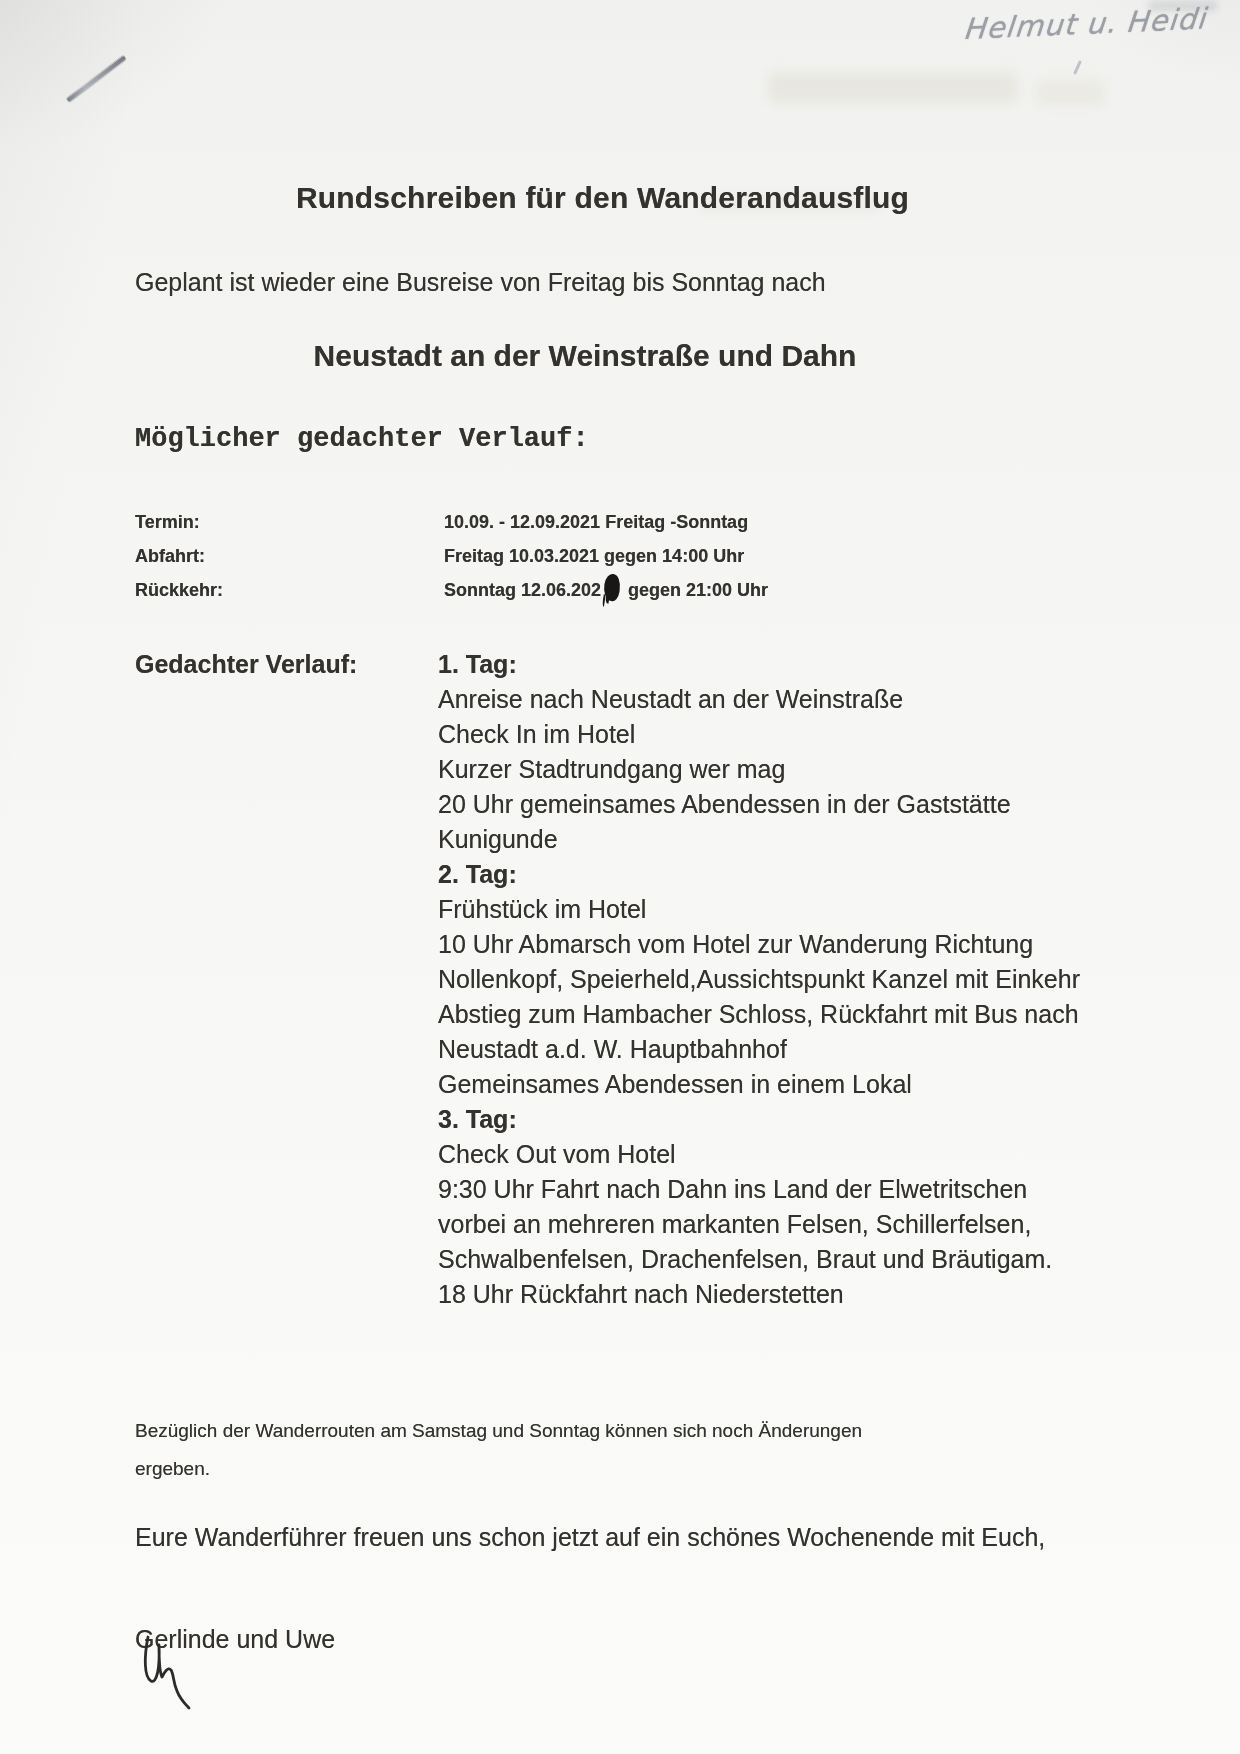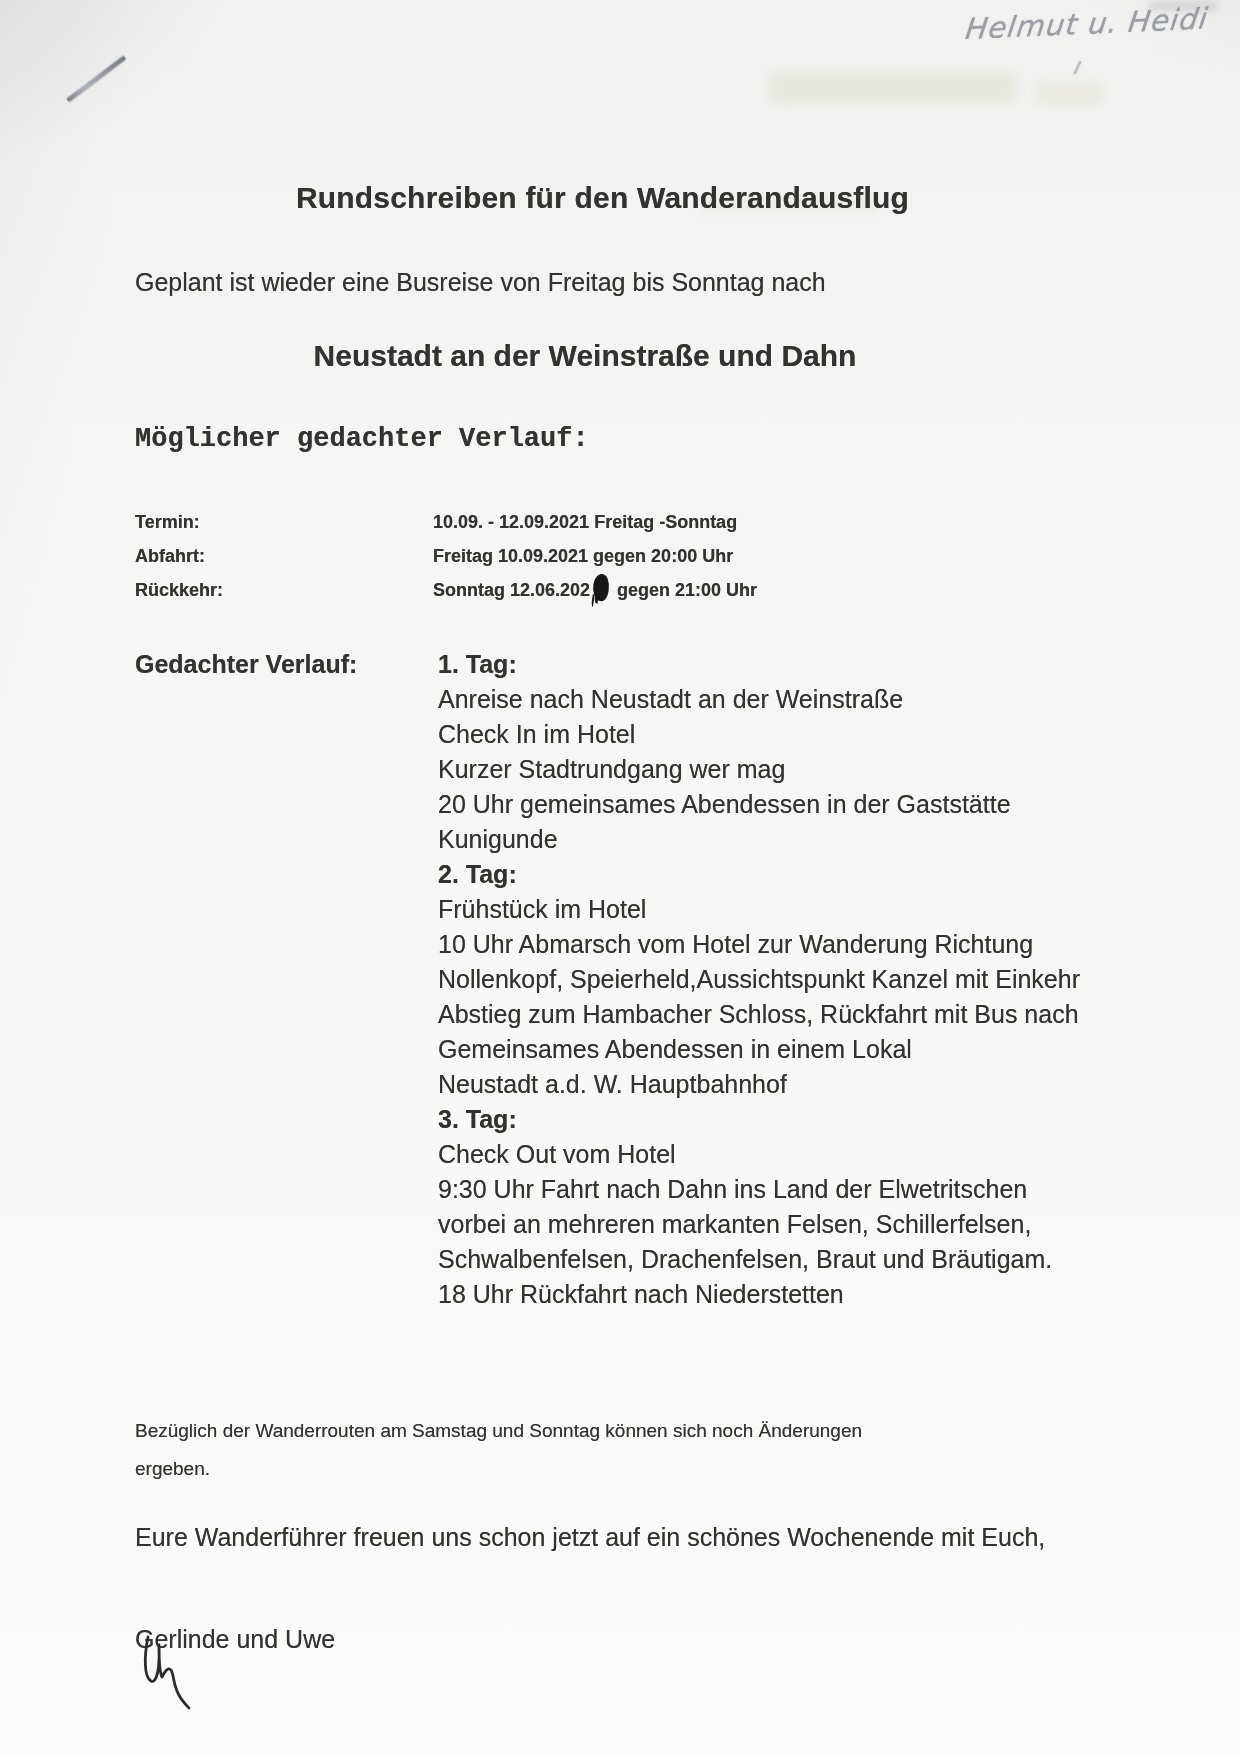--- a/index.html
+++ b/index.html
@@ -15,21 +15,21 @@
   .abs{position:absolute;}
   .ink{color:#34322e; text-shadow:0 0 0.6px rgba(52,50,46,0.65);margin-top:34px;}
   .b{font-weight:bold;}
   
   .title{left:135px;top:149px;width:935px;text-align:center;font-size:30px;line-height:1;letter-spacing:0.2px;}
   .intro{left:135px;top:236px;font-size:25px;line-height:1;}
   .destination{left:135px;top:307px;width:900px;text-align:center;font-size:30px;line-height:1;}
   .heading{left:135px;top:392px;font-size:27px;line-height:1;font-family:Liberation Mono, monospace;}
   .details{left:135px;top:471px;width:1000px;font-size:18px;line-height:34px;}
   .details .row{position:relative;height:34px;white-space:nowrap;}
-  .details .val{position:absolute;left:298px;top:0;white-space:nowrap;}
+  .details .val{position:absolute;left:309px;top:0;white-space:nowrap;}
   .itin-label{left:135px;top:613px;font-size:25px;line-height:35px;}
   .itinerary{left:438px;top:613px;width:720px;font-size:25px;line-height:35px;}
   .itinerary .line{white-space:nowrap;}
   .closing{left:135px;top:1378px;width:1010px;font-size:19px;line-height:38px;}
   .farewell{left:135px;top:1484px;width:1050px;font-size:25px;line-height:38px;}
   .names{left:135px;top:1593px;font-size:25px;line-height:1;}
   
   .hand-note{
     left:968px;top:12px;font-size:29px;color:#94969e;opacity:0.9;
     font-family:"DejaVu Sans",sans-serif;font-style:italic;letter-spacing:1px;
@@ -84,21 +84,21 @@
 
 <div class="abs ink b heading">Möglicher gedachter Verlauf:</div>
 
 <div class="abs ink b details">
   <div class="row">
     <span>Termin:</span>
     <span class="val">10.09. - 12.09.2021 Freitag -Sonntag</span>
   </div>
   <div class="row">
     <span>Abfahrt:</span>
-    <span class="val">Freitag 10.09.2021 gegen 20:00 Uhr</span>
+    <span class="val">Freitag 10.03.2021 gegen 14:00 Uhr</span>
   </div>
   <div class="row">
     <span>Rückkehr:</span>
     <span class="val"><span>Sonntag 12.06.202</span><span class="scribble"></span><span style="margin-left: 6px;">gegen 21:00 Uhr</span></span>
   </div>
 </div>
 
 <div class="abs ink b itin-label">Gedachter Verlauf:</div>
 
 <div class="abs ink itinerary">
@@ -106,22 +106,22 @@
     <div class="line">Anreise nach Neustadt an der Weinstraße</div>
     <div class="line">Check In im Hotel</div>
     <div class="line">Kurzer Stadtrundgang wer mag</div>
     <div class="line">20 Uhr gemeinsames Abendessen in der Gaststätte</div>
     <div class="line">Kunigunde</div>
     <div class="line b">2. Tag:</div>
     <div class="line">Frühstück im Hotel</div>
     <div class="line">10 Uhr Abmarsch vom Hotel zur Wanderung Richtung</div>
     <div class="line">Nollenkopf, Speierheld,Aussichtspunkt Kanzel mit Einkehr</div>
     <div class="line">Abstieg zum Hambacher Schloss, Rückfahrt mit Bus nach</div>
+    <div class="line">Neustadt a.d. W. Hauptbahnhof</div>
     <div class="line">Gemeinsames Abendessen in einem Lokal</div>
-    <div class="line">Neustadt a.d. W. Hauptbahnhof</div>
     <div class="line b">3. Tag:</div>
     <div class="line">Check Out vom Hotel</div>
     <div class="line">9:30 Uhr Fahrt nach Dahn ins Land der Elwetritschen</div>
     <div class="line">vorbei an mehreren markanten Felsen, Schillerfelsen,</div>
     <div class="line">Schwalbenfelsen, Drachenfelsen, Braut und Bräutigam.</div>
     <div class="line">18 Uhr Rückfahrt nach Niederstetten</div>
   </div>
 
 <div class="abs ink closing">
   <div class="line">Bezüglich der Wanderrouten am Samstag und Sonntag können sich noch Änderungen</div>

